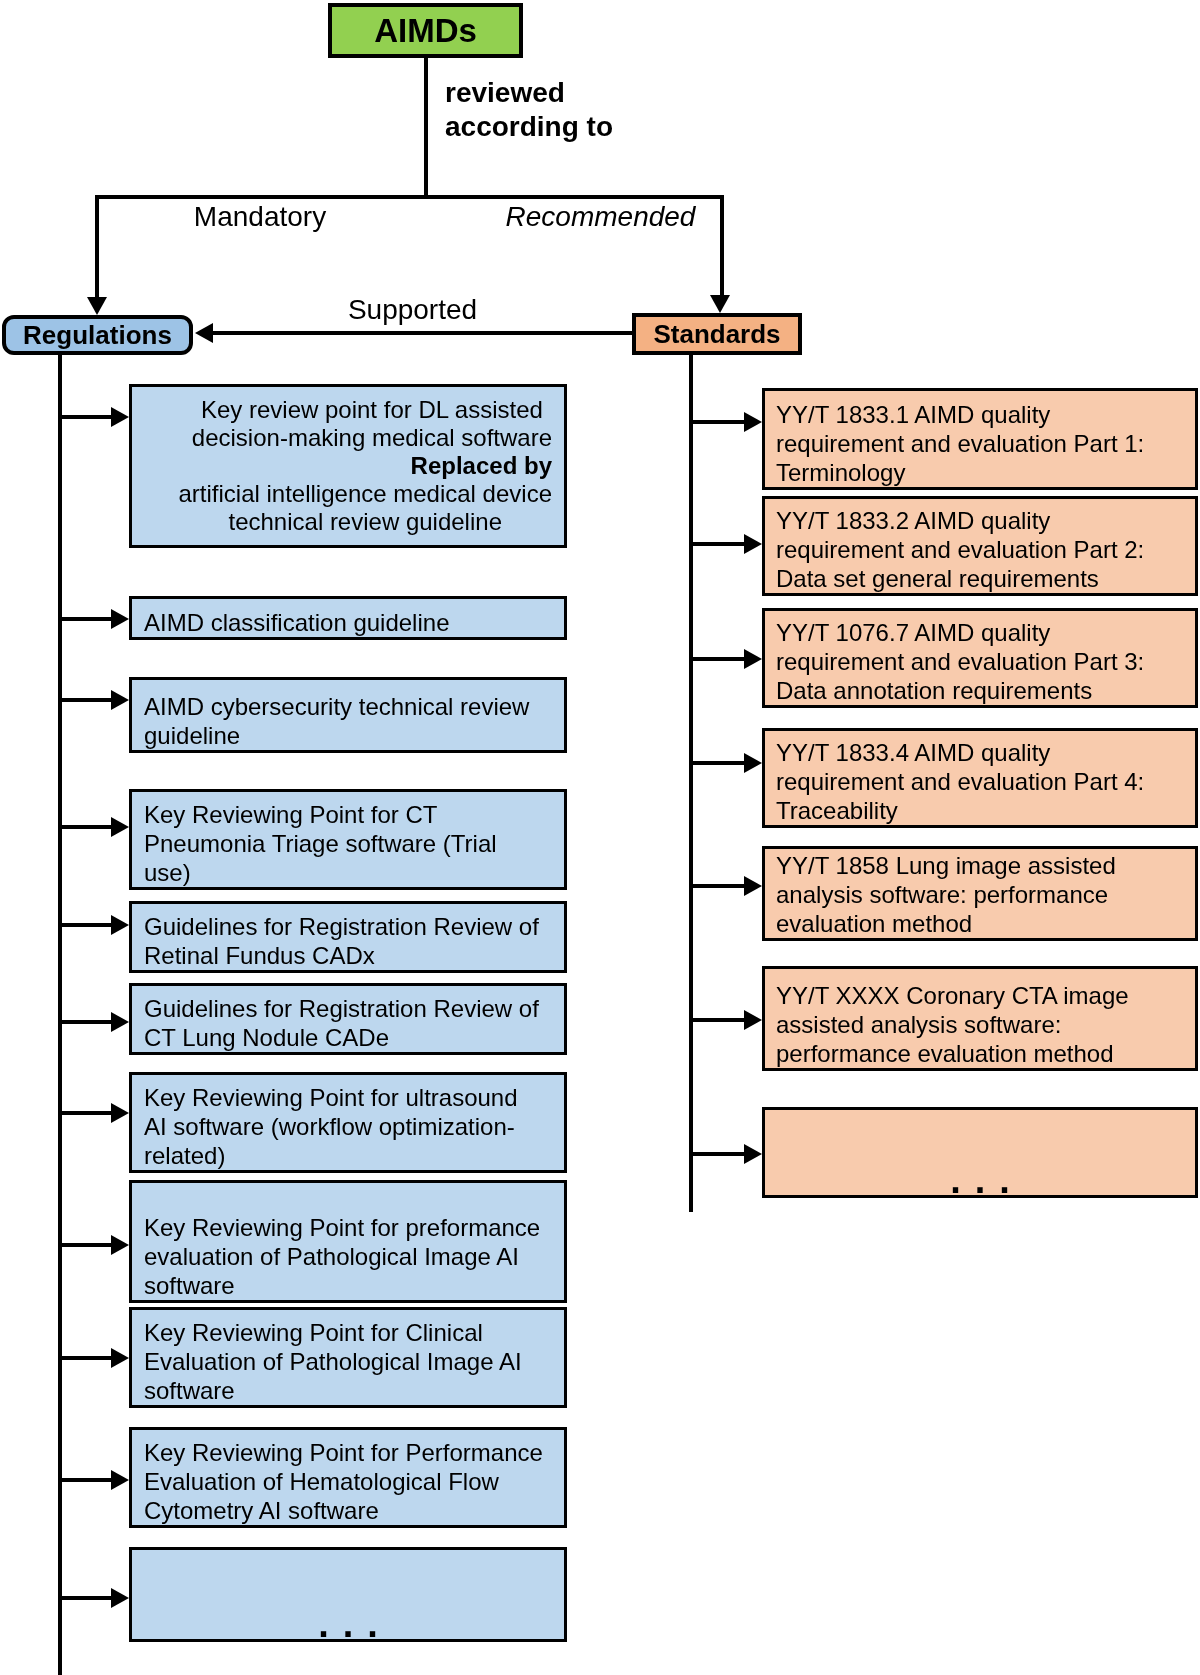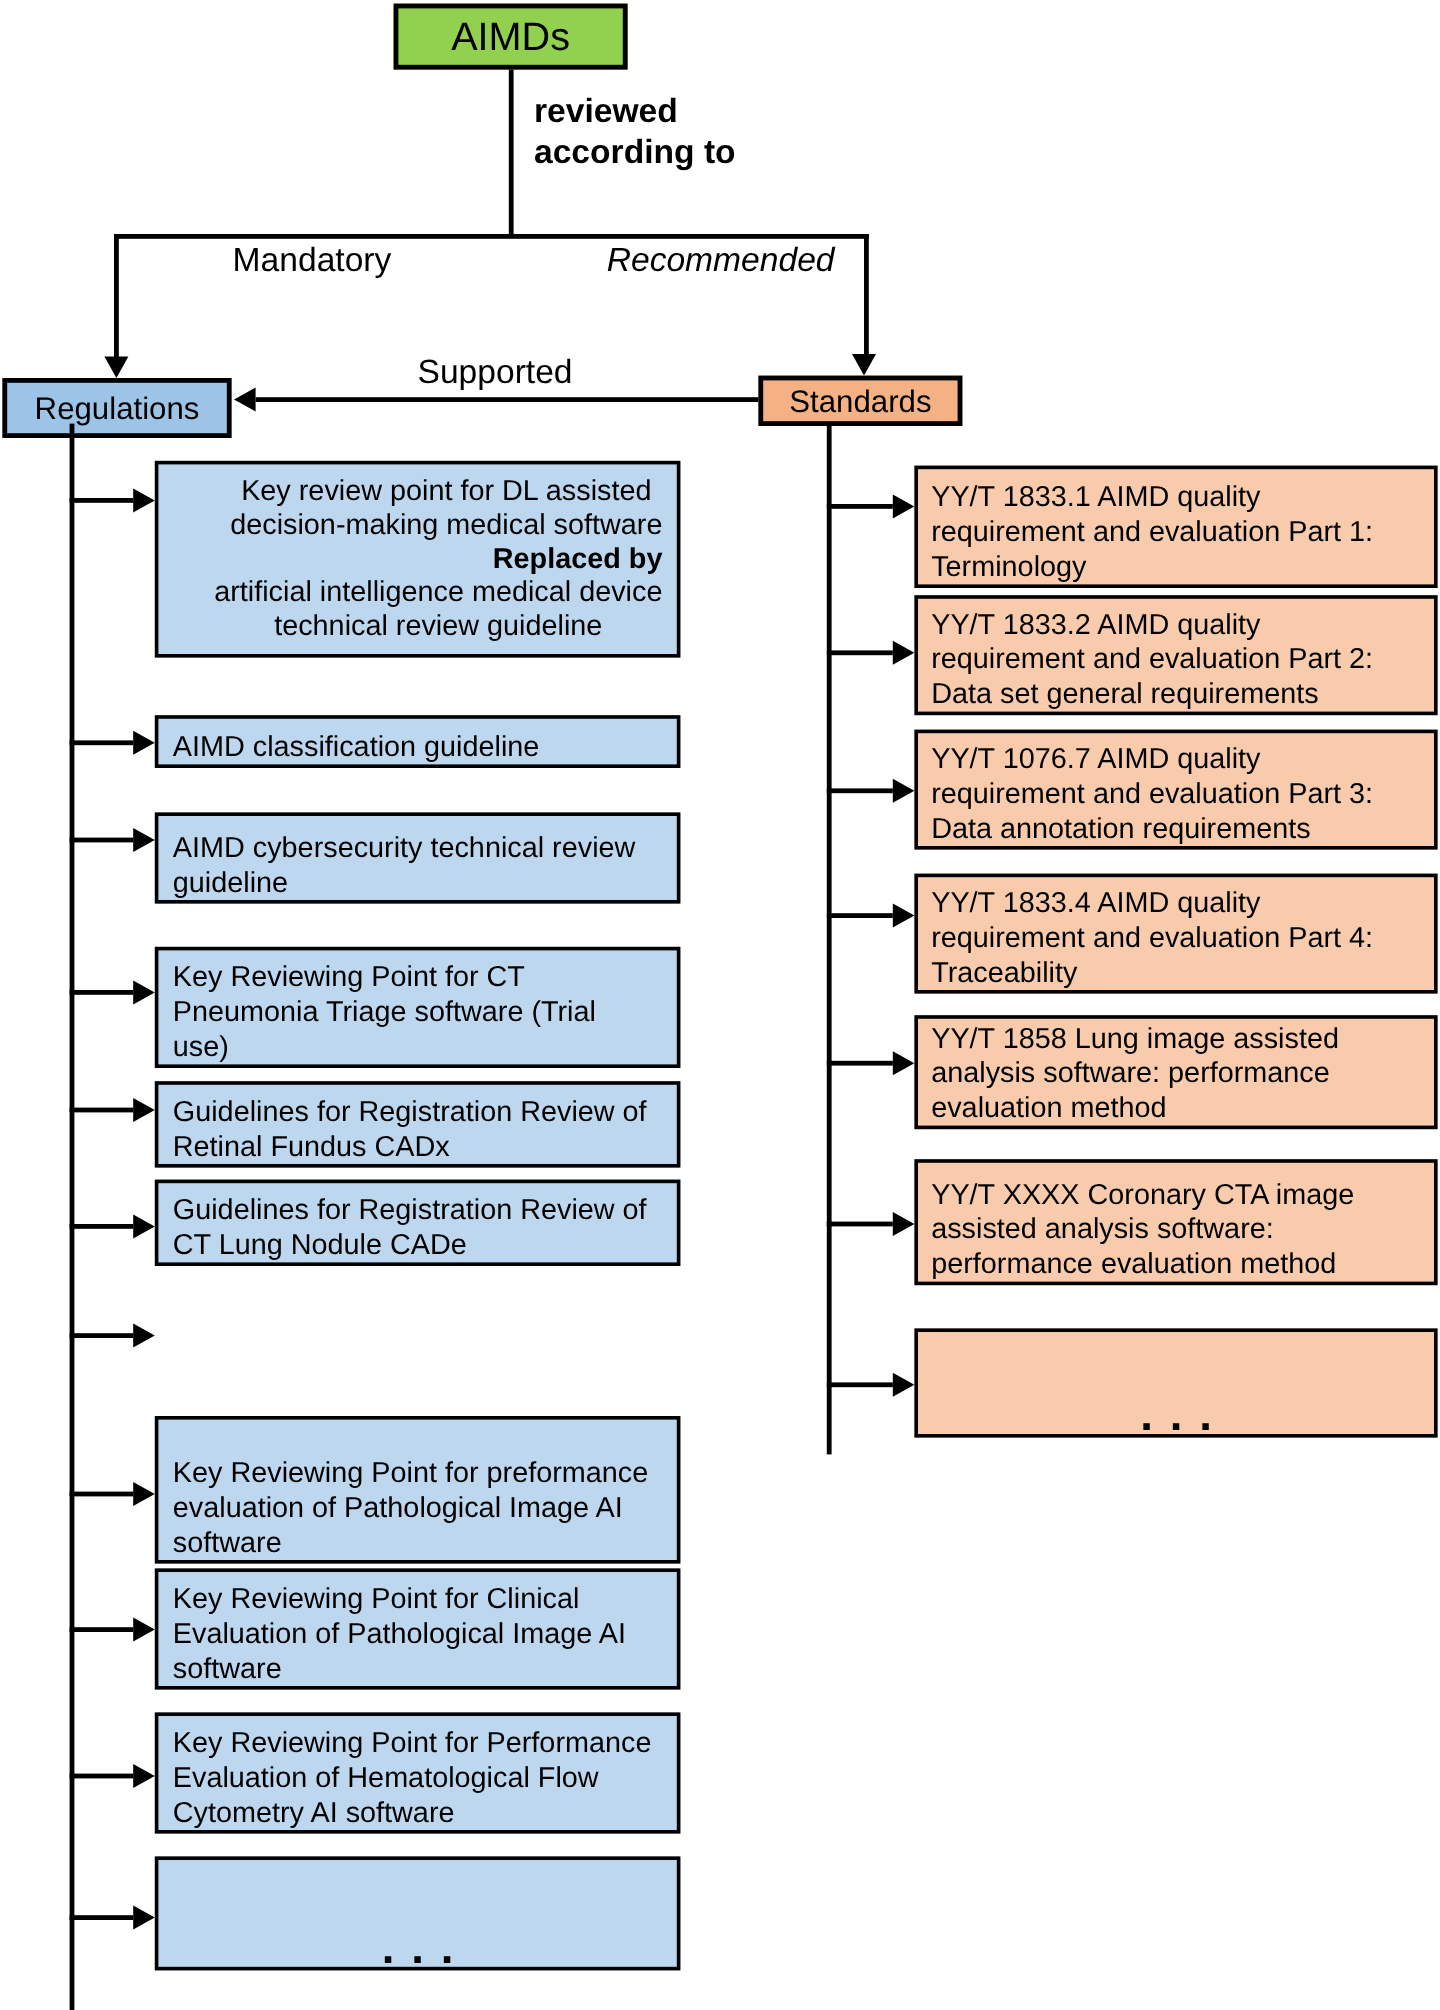--- a/index.html
+++ b/index.html
@@ -23,24 +23,24 @@
   .center-col {
     flex-direction:column; justify-content:center;
     text-align:center; line-height:28px;
   }
   .bold { font-weight:bold; }
   .dots { justify-content:center; font-weight:bold; font-size:38px; letter-spacing:14px; text-indent:14px; }
   
   .hdr {
     position:absolute; border:4px solid var(--line);
     display:flex; align-items:center; justify-content:center;
-    font-weight:normal; font-size:26px;
+    font-weight:bold; font-size:26px;
   }
   #aimds { left:328px; top:3px; width:195px; height:55px; background:var(--green); font-size:33px; }
-  #regulations { left:2px;  top:315px; width:191px; height:50px; background:var(--blue-h); }
+  #regulations { left:2px;  top:315px; width:191px; height:40px; background:var(--blue-h);border-radius:12px; }
   #standards   { left:632px; top:313px; width:170px; height:42px; background:var(--orange-h); }
   
   .ln { position:absolute; background:var(--line); }
   .ah { position:absolute; width:0; height:0; }
   .ah-r { border:10px solid transparent; border-left:18px solid var(--line); border-right:0; }
   .ah-l { border:10px solid transparent; border-right:18px solid var(--line); border-left:0; }
   .ah-d { border:10px solid transparent; border-top:18px solid var(--line); border-bottom:0; }
   
   .lbl { position:absolute; font-size:28px; text-align:center; }
   #lbl-reviewed { left:445px; top:76px; width:280px; font-weight:bold; text-align:left; line-height:34px; white-space:pre-line; }
@@ -128,20 +128,23 @@
   <div class="box blue" style="top:596px;height:44px"><span>AIMD classification guideline</span></div>
   <div class="box blue" style="top:789px;height:101px"><span>Key Reviewing Point for CT
 Pneumonia Triage software (Trial
 use)</span></div>
   <div class="box blue" style="top:677px;height:76px"><span>AIMD cybersecurity technical review
 guideline</span></div>
   <div class="box blue" style="top:901px;height:72px"><span>Guidelines for Registration Review of
 Retinal Fundus CADx</span></div>
   <div class="box blue" style="top:983px;height:72px"><span>Guidelines for Registration Review of
 CT Lung Nodule CADe</span></div>
+  <div class="box blue" style="top:1072px;height:101px"><span>Key Reviewing Point for ultrasound
+AI software (workflow optimization-
+related)</span></div>
   <div class="box blue" style="top:1180px;height:123px"><span>Key Reviewing Point for preformance
 evaluation of Pathological Image AI
 software</span></div>
   <div class="box blue" style="top:1307px;height:101px"><span>Key Reviewing Point for Clinical
 Evaluation of Pathological Image AI
 software</span></div>
   <div class="box blue" style="top:1427px;height:101px"><span>Key Reviewing Point for Performance
 Evaluation of Hematological Flow
 Cytometry AI software</span></div>
   <div class="box blue dots" style="top:1547px;height:95px"><span>...</span></div>

